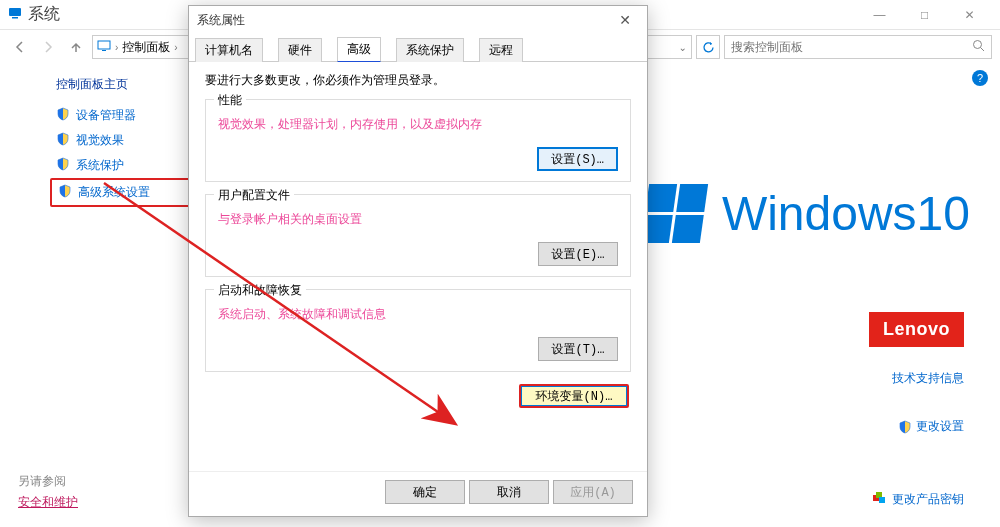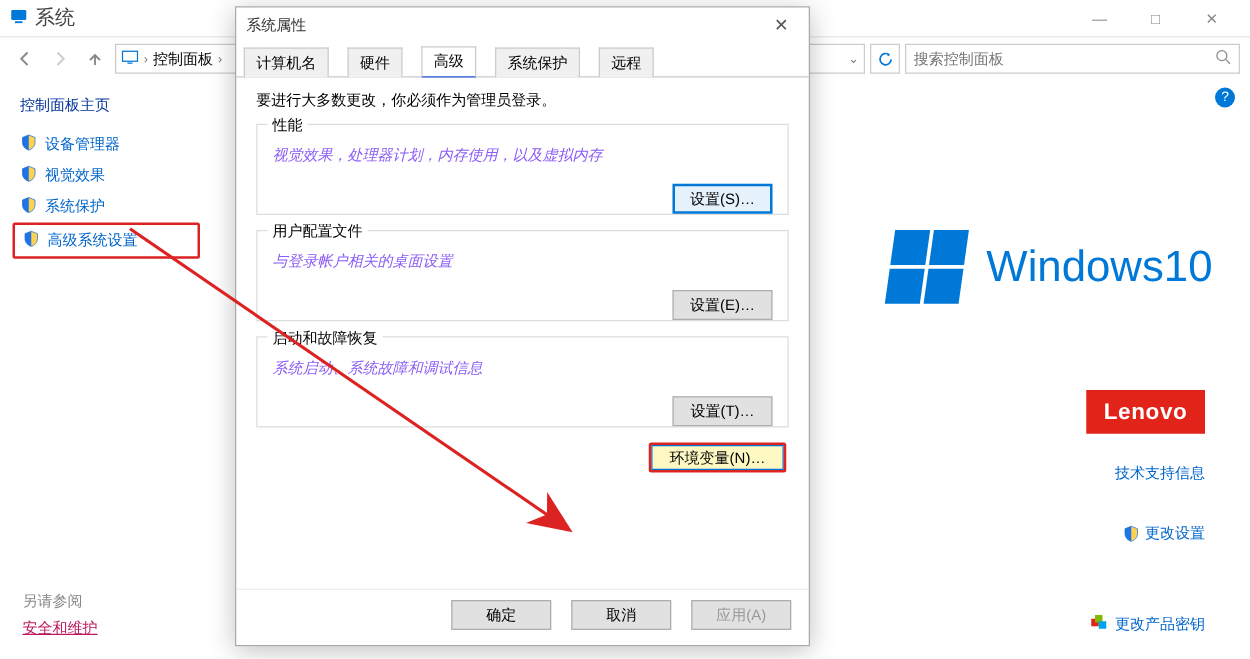--- a/index.html
+++ b/index.html
@@ -58,20 +58,21 @@
     .search-icon { color:#888; }
     
     .content {
       display: flex;
       height: calc(100% - 64px);
       position: relative;
     }
     .sidebar {
       width: 170px;
       padding: 12px 10px;
+      margin-left: 40px;
     }
     .sidebar-title { color:#003399; font-size:12px; margin-bottom:10px; padding-left:6px;}
     .sidebar-item {
       display: flex; align-items:flex-start;
       gap:6px; padding: 4px 6px;
       color:#0066cc; cursor: pointer;
     }
     .sidebar-item.highlight {
       border: 2px solid #d22;
       border-radius: 2px;
@@ -96,21 +97,21 @@
     .branding {
       position:absolute;
       right: 30px; top: 120px;
       display:flex;align-items:center;gap:18px;
     }
     .win-logo {
       display:grid;grid-template-columns:28px 28px;grid-template-rows:28px 28px;gap:3px;
       transform: skewX(-8deg);
     }
     .win-logo span { background:#0078d7; }
-    .win-text { font-size:35px; color:#0078d7; font-weight:300; }
+    .win-text { font-size:48px; color:#0078d7; font-weight:300; }
     .win-text b { font-weight:400; }
     .lenovo-badge {
       position:absolute; right:36px; top:248px;
       background:#e2231a; color:#fff;
       padding:7px 14px; font-size:18px; font-weight:bold;
       letter-spacing:0.5px;
     }
     .link-block { position:absolute; right:36px; font-size:12px; color:#0066cc; }
     .support-link { top: 306px; }
     .change-settings { top: 354px; display:flex;align-items:center;gap:4px;}
@@ -155,50 +156,50 @@
     .tab.active {
       background:#fff; border-bottom:1px solid #1d4ed8;
     }
     .dlg-body {
       flex:1; padding: 10px 16px 6px 16px;
       overflow:hidden;
     }
     .dlg-hint { font-size:12px; margin-bottom:10px; }
     .group {
       border: 1px solid #ddd;
-      padding: 10px 12px 0 12px;
+      padding: 10px 12px 10px 12px;
       margin-bottom: 12px;
       position: relative;
     }
     .group-title {
       position:absolute; top:-8px; left:8px;
       background:#fff; padding:0 4px; font-size:12px;
     }
-    .group-desc { font-size:12px; color:#8b5cf6; margin:6px 0 14px 0;font-style:italic;}
+    .group-desc { font-size:12px; color:#ec4899; margin:6px 0 14px 0;}
     .group .btn-row { display:flex; justify-content:flex-end;}
     .win-button {
       min-width: 80px; height:24px;
       background:#e1e1e1; border:1px solid #adadad;
       font-size:12px; padding:0 12px;
-      display:inline-flex;align-items:center;justify-content:center;
+      display:inline-flex;align-items:center;justify-content:center;font-family:Liberation Mono, monospace;
     }
     .win-button.default-btn {
       border:2px solid #0078d7; background:#e5f1fb;
     }
     .env-btn {
       border:2px solid #d22 !important;
       background:#fef9c3;
       border-radius:2px;
       min-width:110px;
       box-shadow: inset 0 0 0 1px #0078d7;
     }
     .env-row { display:flex; justify-content:flex-end; margin-top:8px; padding-right:2px;}
     .dlg-buttons {
       display:flex; justify-content:flex-end;
-      gap:16px; padding:8px 14px 12px 14px;
+      gap:4px; padding:8px 14px 12px 14px;
       border-top:1px solid #eee;
     }
     .dlg-buttons .win-button.disabled { color:#999; }
     
     .arrow-svg {
       position:absolute;
       left: 64px; top: 148px;
       width: 440px; height: 310px;
       pointer-events:none;
       z-index: 50;

